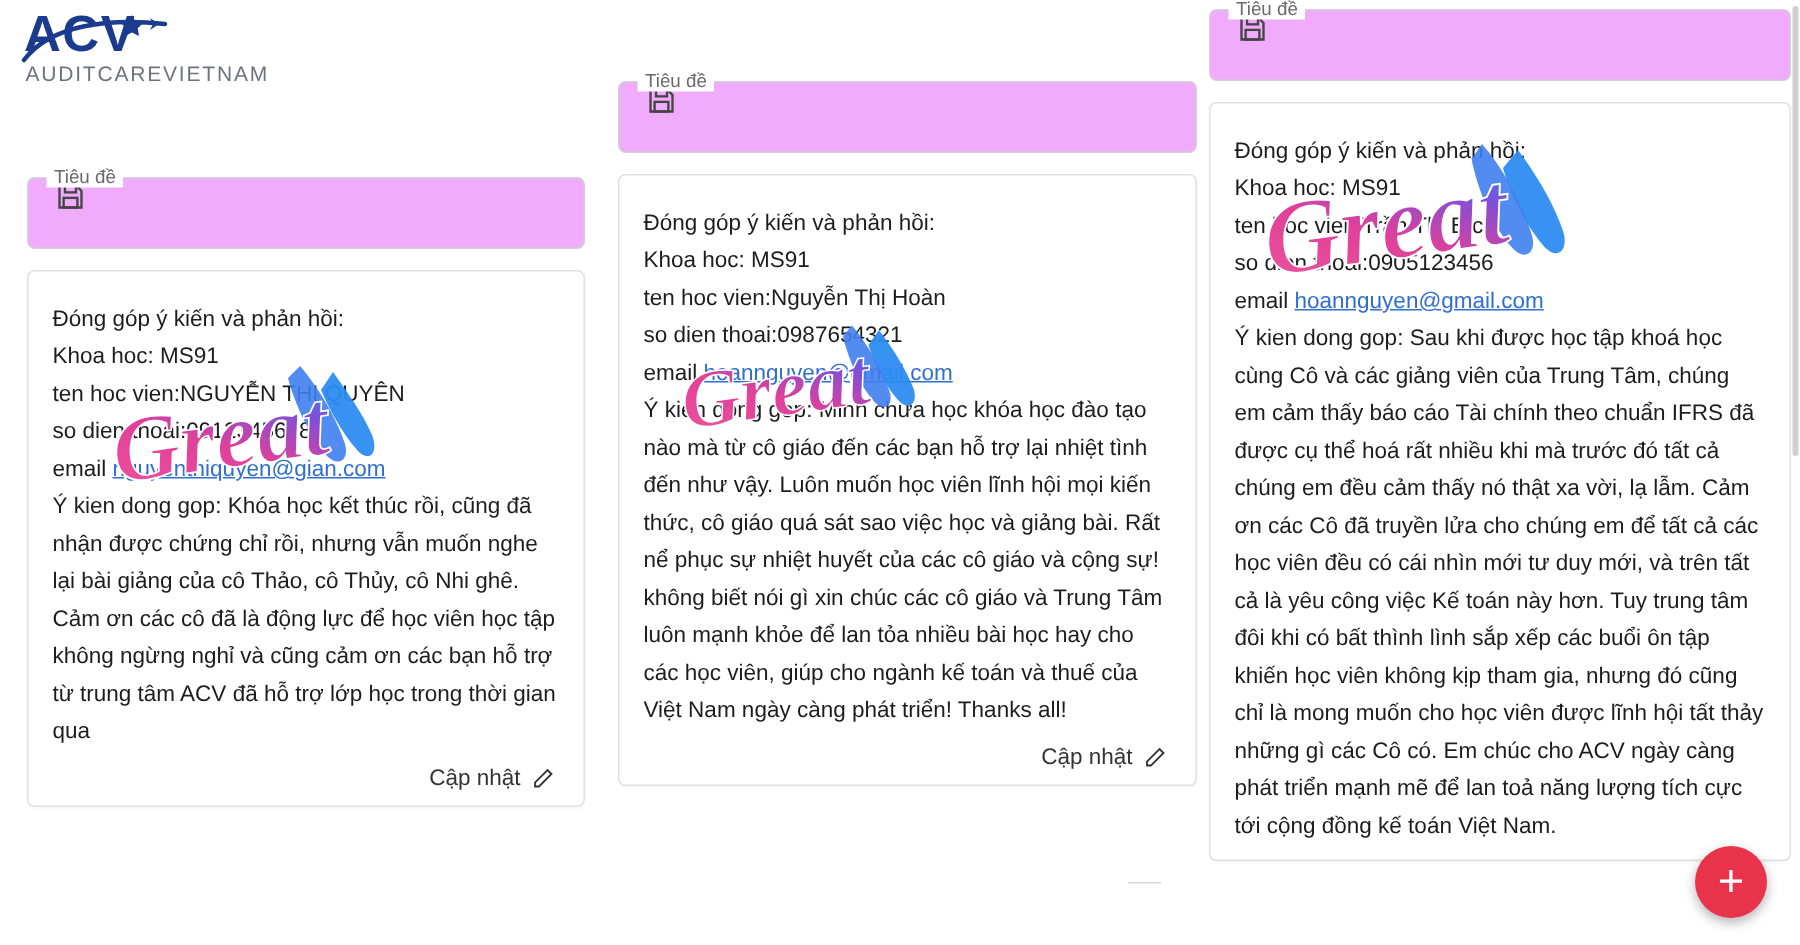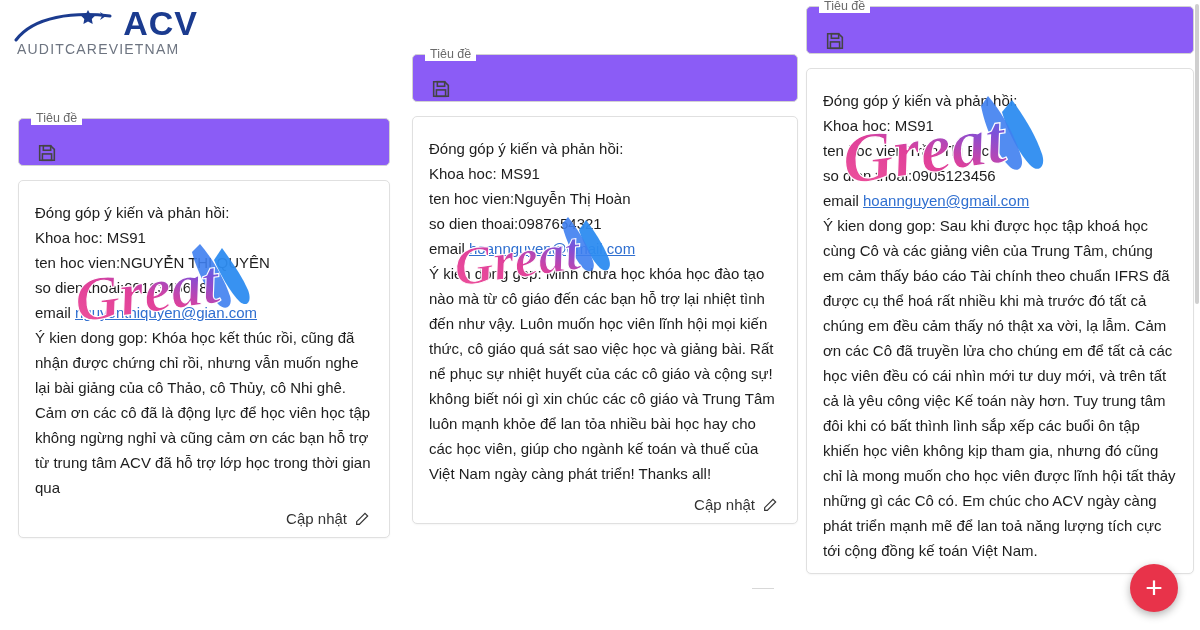--- a/index.html
+++ b/index.html
@@ -23,21 +23,20 @@
     width: 190px; height: 56px;
   }
   .logo-acv {
     font-family: "Liberation Sans", sans-serif;
     font-weight: bold;
     font-size: 34px;
     color: #1b3b8f;
     letter-spacing: 1px;
     line-height: 34px;
     padding-left: 8px;
-    text-align: right;
   }
   .logo-sub {
     font-size: 14px;
     color: #6d7480;
     letter-spacing: 1.2px;
     padding-left: 9px;
     margin-top: 1px;
   }
   .logo-swoosh {
     position: absolute;
@@ -50,25 +49,25 @@
   .card-col { position: absolute; }
   .col-1 { left: 18px;  top: 118px; width: 372px; }
   .col-2 { left: 412px; top: 54px;  width: 386px; }
   .col-3 { left: 806px; top: 6px;   width: 388px; }
 
   
   .title-box {
     position: relative;
     border: 1px solid #d2d2d2;
     border-radius: 5px;
-    background: #8b5cf6;
+    background: #f0abfc;
     padding: 0 10px;
     height: 48px;
     display: flex;
-    align-items: flex-end;
+    align-items: flex-start;
   }
   .title-legend {
     position: absolute;
     top: -8px; left: 12px;
     background: #fff;
     padding: 0 5px;
     font-size: 12.5px;
     color: #6a6a6a;
     line-height: 14px;
   }

